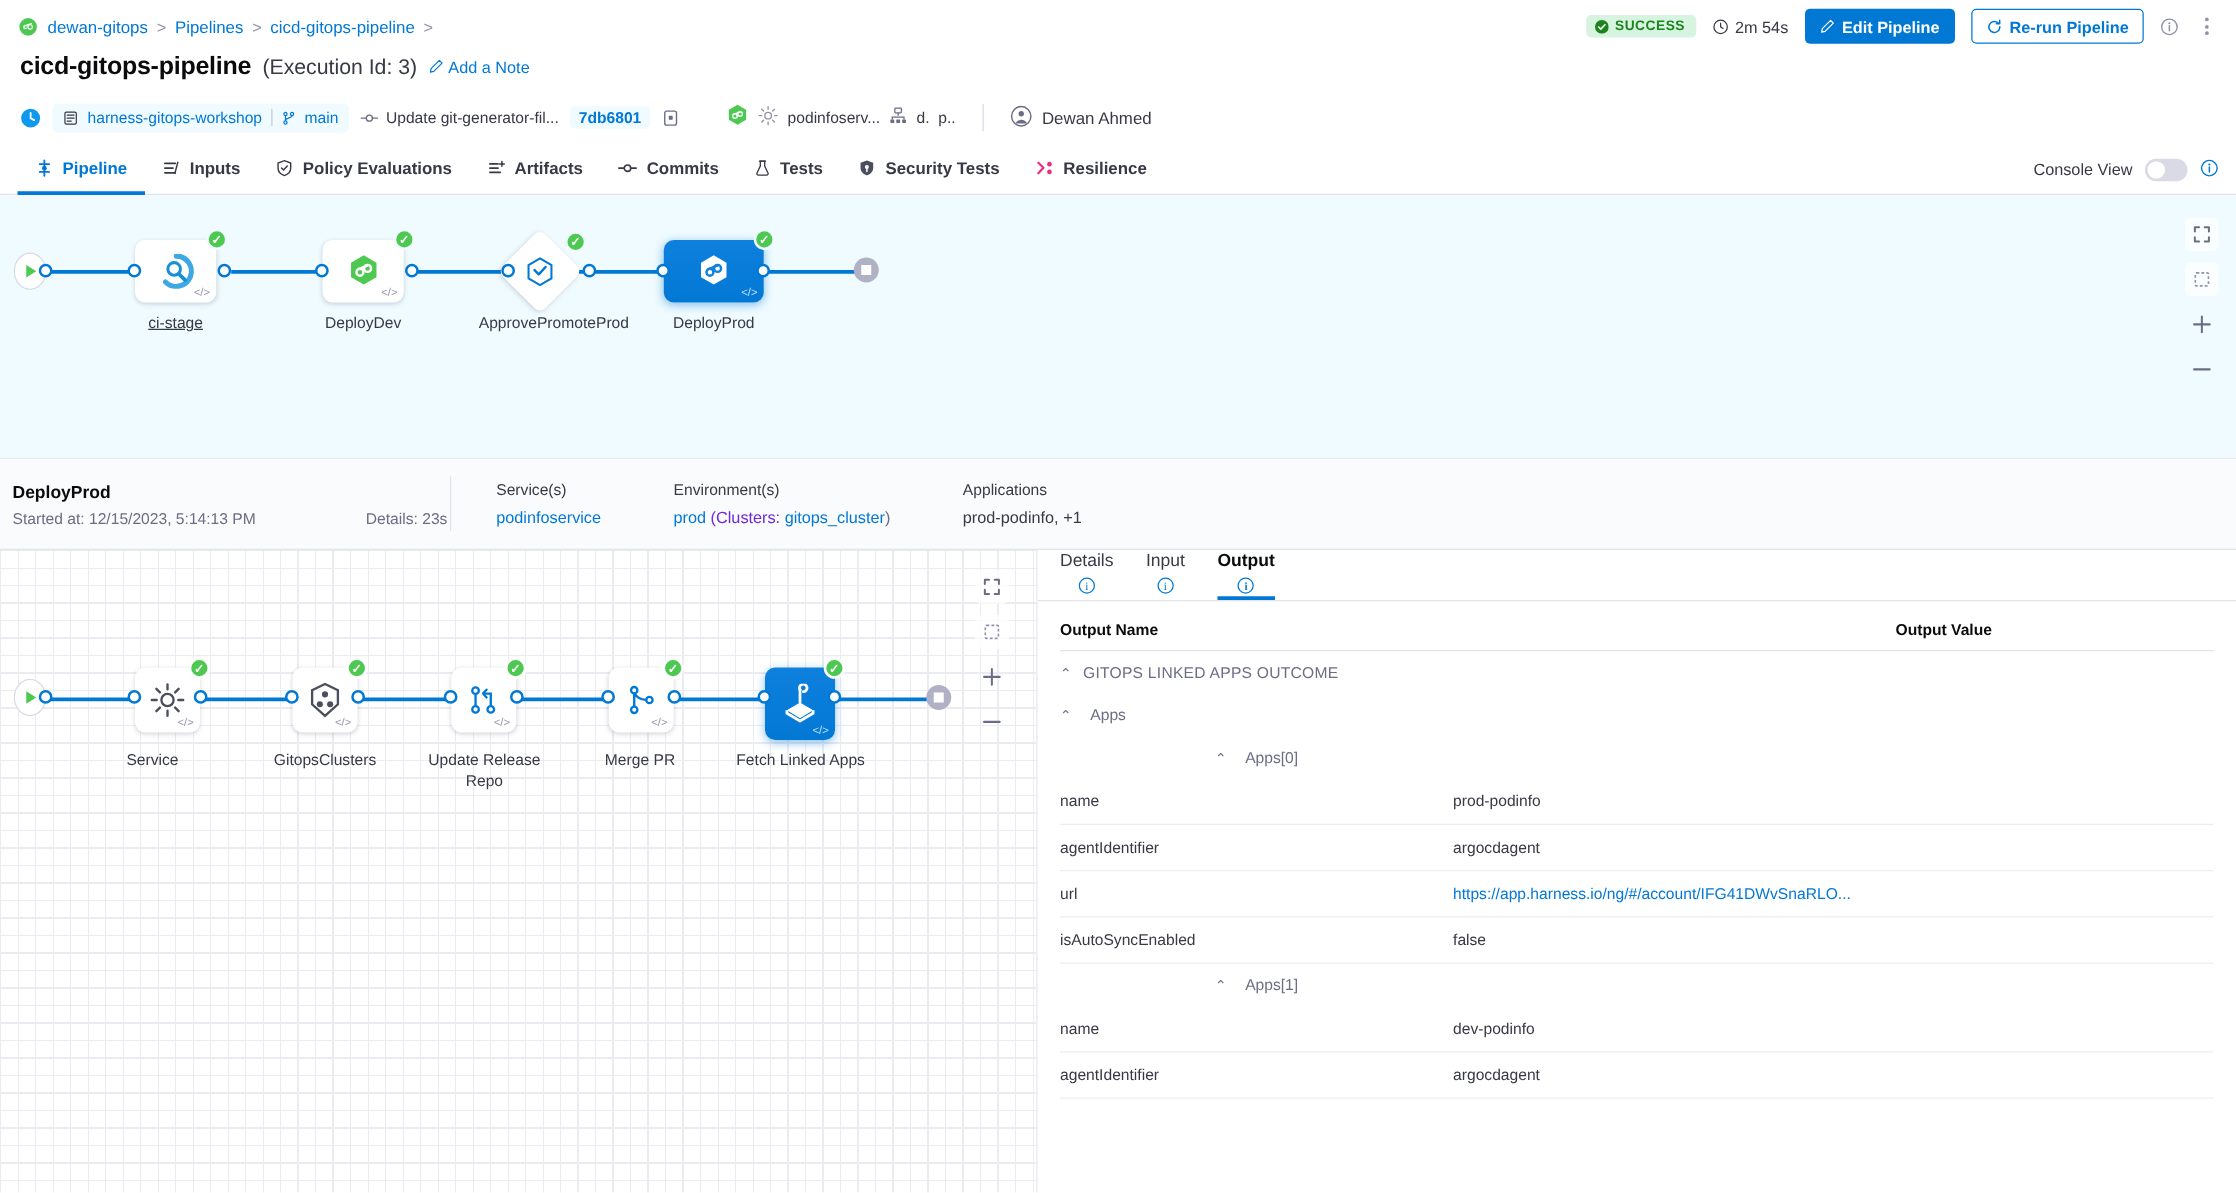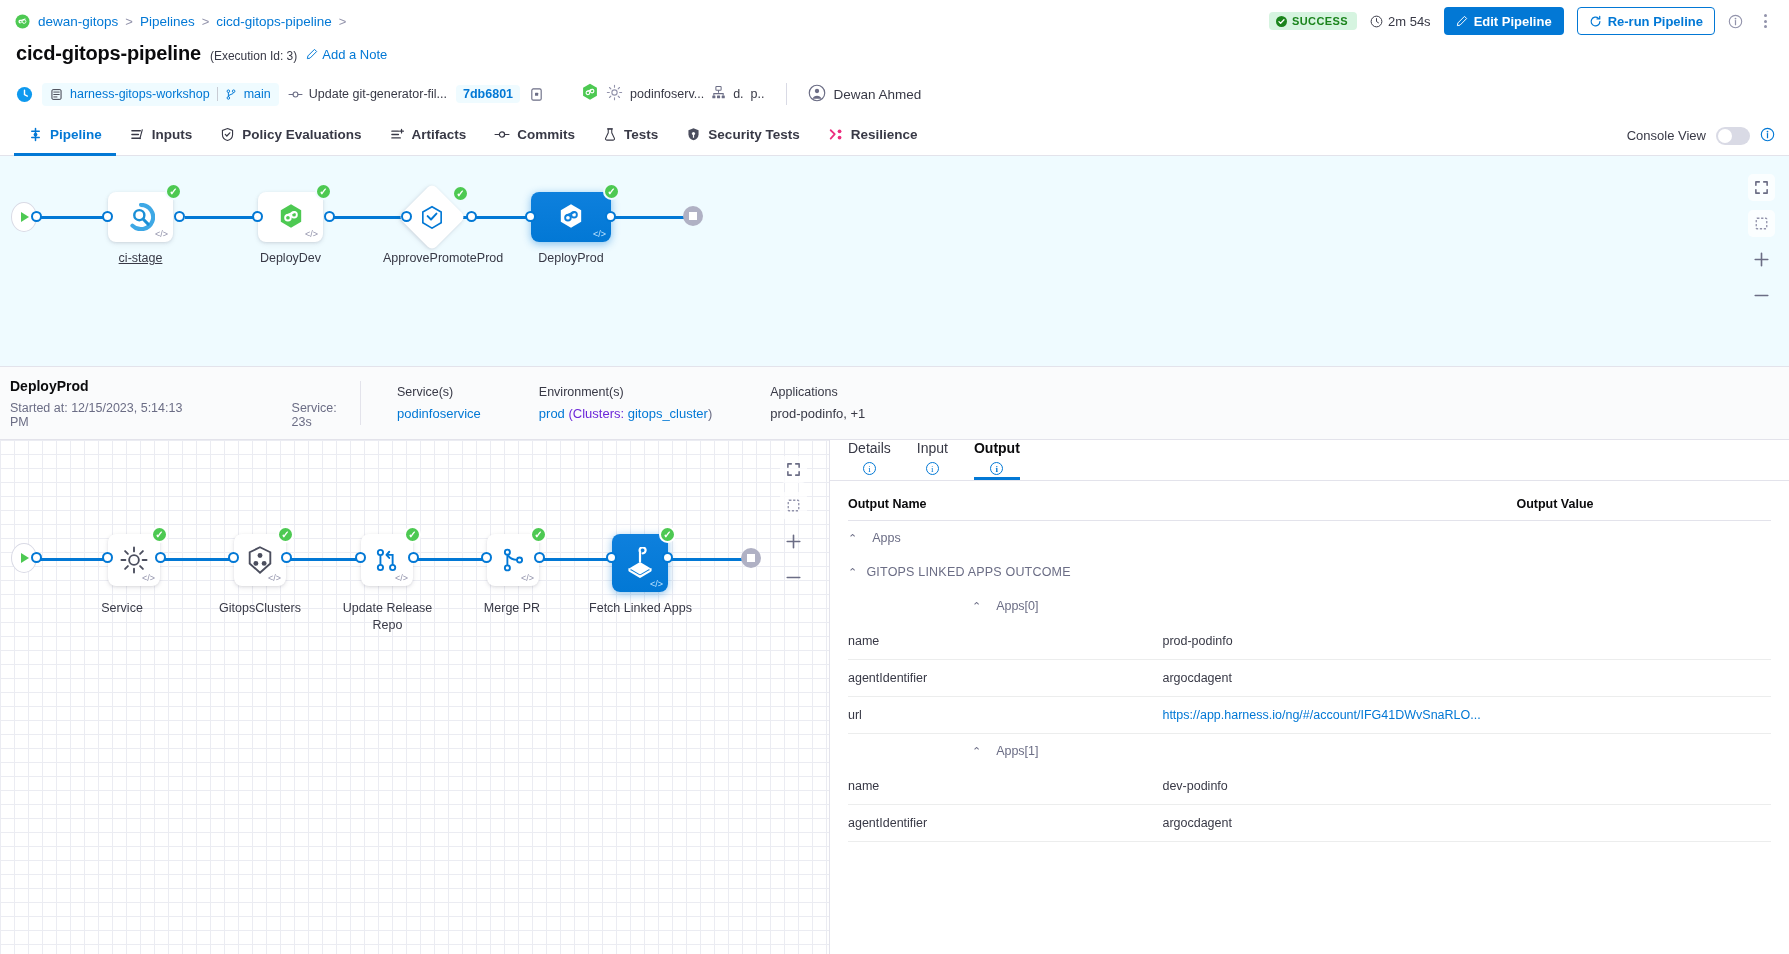--- a/index.html
+++ b/index.html
@@ -41,21 +41,21 @@
     display:flex; align-items:center; gap:6px; cursor:pointer;
     font-family: "Liberation Sans", sans-serif;
   }
   .icon-btn { display:flex; align-items:center; justify-content:center; cursor:pointer; }
   .kebab { display:flex; flex-direction:column; gap:2.5px; padding: 4px 8px; cursor:pointer;}
   .kebab i { width:3px;height:3px;border-radius:50%;background:#9293ab;display:block; }
 
   
   .title-row { display:flex; align-items:baseline; gap:9px; padding: 0 16px; height: 28px; }
   .page-title { font-size: 20px; font-weight: 700; letter-spacing: -.2px; }
-  .exec-id { font-size: 12px; color: #383946; }
+  .exec-id { font-size: 17px; color: #383946; }
   .add-note { color:#0278d5; font-size:13px; display:flex; align-items:center; gap:4px; cursor:pointer; }
 
   
   .meta-row { display:flex; align-items:center; gap:9px; padding: 8px 16px 0 16px; height: 40px; }
   .repo-pill {
     background:#effbff; border-radius:4px; height:23px; display:flex; align-items:center;
     gap:7px; padding: 0 8px; font-size:12.5px;
   }
   .repo-pill a { color:#0278d5; text-decoration:none; cursor:pointer; }
   .vline { width:1px; height:14px; background:#c8ccd4; }
@@ -534,21 +534,21 @@
 
   <div class="stage-summary">
     <div class="ss-left">
       <div class="ss-name">DeployProd</div>
       <div class="ss-sub">
         <span>
           <span>Started at:</span>
           <span>12/15/2023, 5:14:13 PM</span>
         </span>
         <span>
-          <span>Service:</span>
+          <span>Details:</span>
           <span>23s</span>
         </span>
       </div>
     </div>
     <div class="ss-divider"></div>
     <div class="ss-col">
       <div class="ss-h">Service(s)</div>
       <div class="ss-v"><a>podinfoservice</a></div>
     </div>
     <div class="ss-col">
@@ -709,43 +709,47 @@
       <div class="tbl-wrap">
         <table class="out">
           <thead>
             <tr>
               <th>Output Name</th>
               <th class="c2">Output Value</th>
             </tr>
           </thead>
           <tbody>
             <tr class="grp">
+              <td class="ind1 grp-caps"><span class="chev">⌃</span><span>GITOPS LINKED APPS OUTCOME</span></td>
+              <td class="val"></td>
+            </tr>
+            <tr class="grp">
               <td class="ind1"><span class="chev">⌃</span><span style="padding-left:6px">Apps</span></td>
-              <td class="val"></td>
-            </tr>
-            <tr class="grp">
-              <td class="ind1 grp-caps"><span class="chev">⌃</span><span>GITOPS LINKED APPS OUTCOME</span></td>
               <td class="val"></td>
             </tr>
             <tr class="grp">
               <td class="ind2"><span class="chev">⌃</span><span style="padding-left:6px">Apps[0]</span></td>
               <td class="val"></td>
             </tr>
             <tr class="leaf">
               <td class="ind3">name</td>
               <td class="val">prod-podinfo</td>
             </tr>
             <tr class="leaf">
               <td class="ind3">agentIdentifier</td>
               <td class="val">argocdagent</td>
             </tr>
             <tr class="leaf">
               <td class="ind3">url</td>
               <td class="val"><a>https://app.harness.io/ng/#/account/IFG41DWvSnaRLO...</a></td>
             </tr>
+            <tr class="leaf">
+              <td class="ind3">isAutoSyncEnabled</td>
+              <td class="val">false</td>
+            </tr>
             <tr class="grp">
               <td class="ind2"><span class="chev">⌃</span><span style="padding-left:6px">Apps[1]</span></td>
               <td class="val"></td>
             </tr>
             <tr class="leaf">
               <td class="ind3">name</td>
               <td class="val">dev-podinfo</td>
             </tr>
             <tr class="leaf">
               <td class="ind3">agentIdentifier</td>

